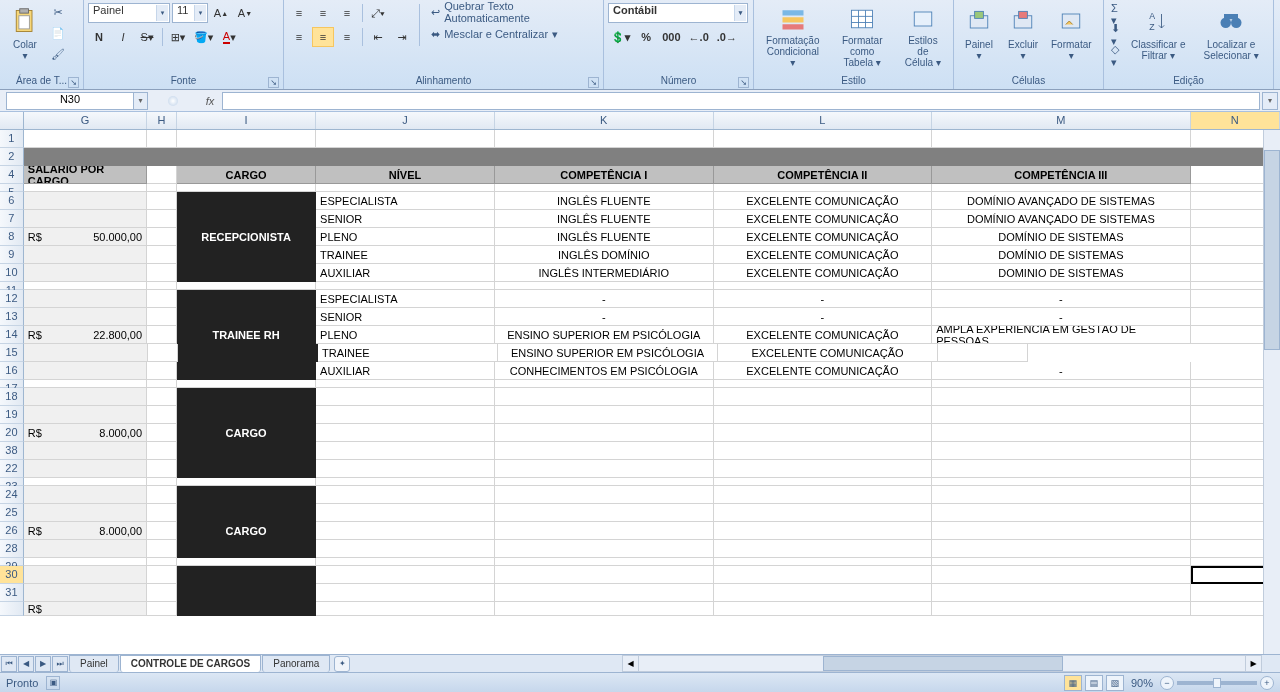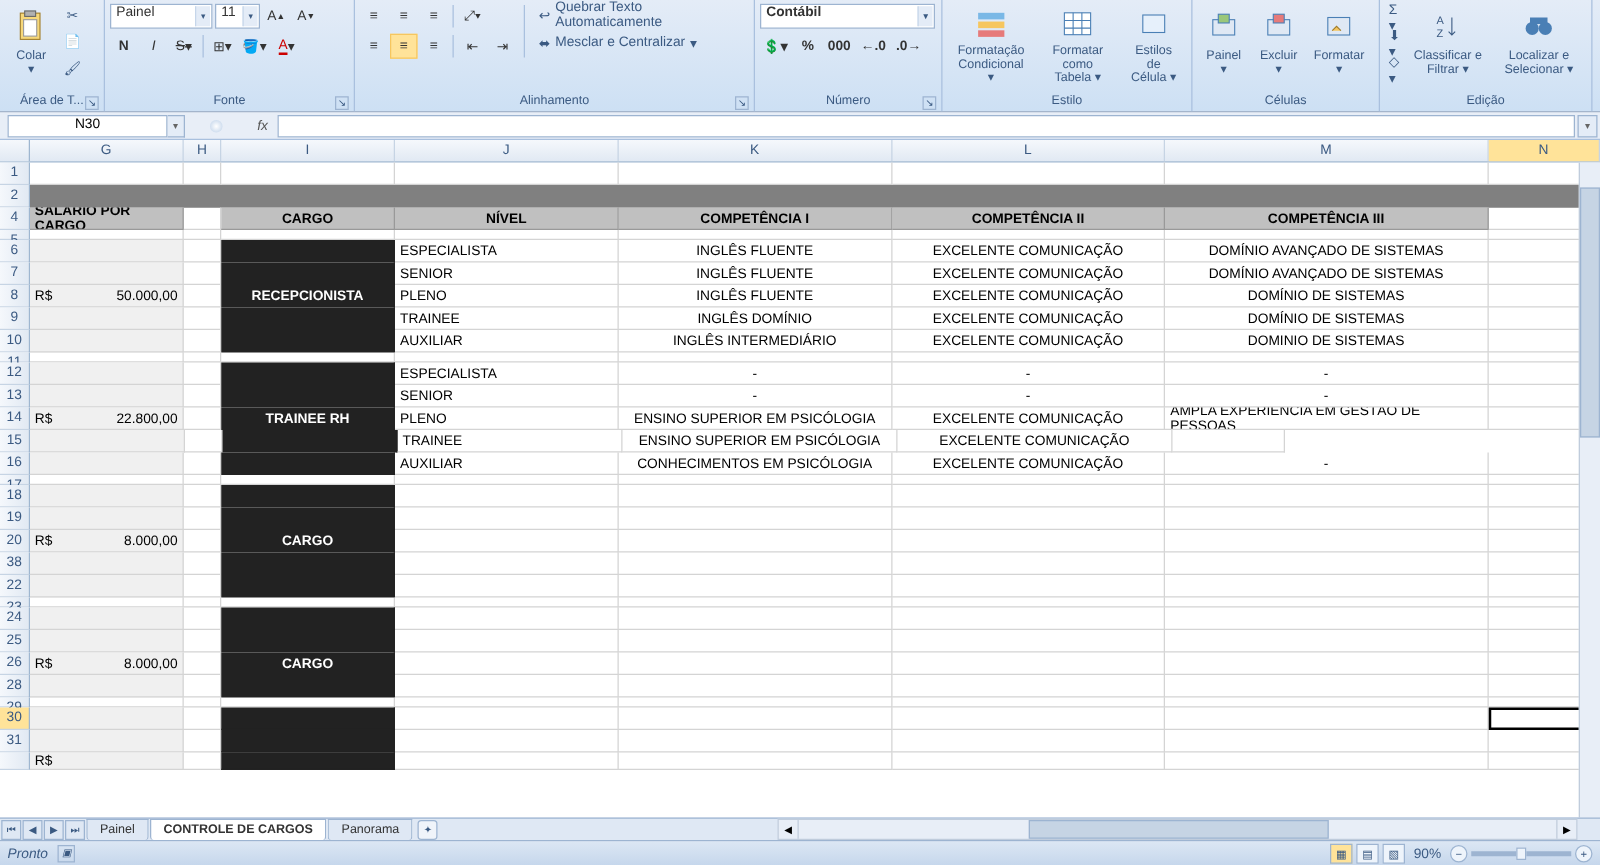--- a/index.html
+++ b/index.html
@@ -656,21 +656,21 @@
     </div>
   <div class="nav-btn" style="border-radius:3px; margin-left:4px; background:#f0f4fa;">✦</div>
 </div>
 <div class="hscroll">
   <div style="position:absolute;left:0;width:16px;top:0;bottom:0;border-right:1px solid #c0ccdc;display:flex;align-items:center;justify-content:center;font-size:8px;">◀</div>
   <div class="thumb"></div>
   <div style="position:absolute;right:0;width:16px;top:0;bottom:0;border-left:1px solid #c0ccdc;display:flex;align-items:center;justify-content:center;font-size:8px;">▶</div>
 </div>
 
 <div class="status-bar">
-  <div style="display:flex;align-items:center;gap:8px;font-style:italic;">
+  <div style="display:flex;align-items:center;gap:8px;">
     <span>Pronto</span>
     <span style="width:14px;height:14px;border:1px solid #9db4d1; display:inline-flex;align-items:center;justify-content:center;font-size:8px;">▣</span>
   </div>
   <div class="zoom-ctrl">
     <div class="view-btn active">▦</div>
     <div class="view-btn">▤</div>
     <div class="view-btn">▧</div>
     <span style="margin:0 4px;">90%</span>
     <div class="zoom-btn">−</div>
     <div class="zoom-slider">

